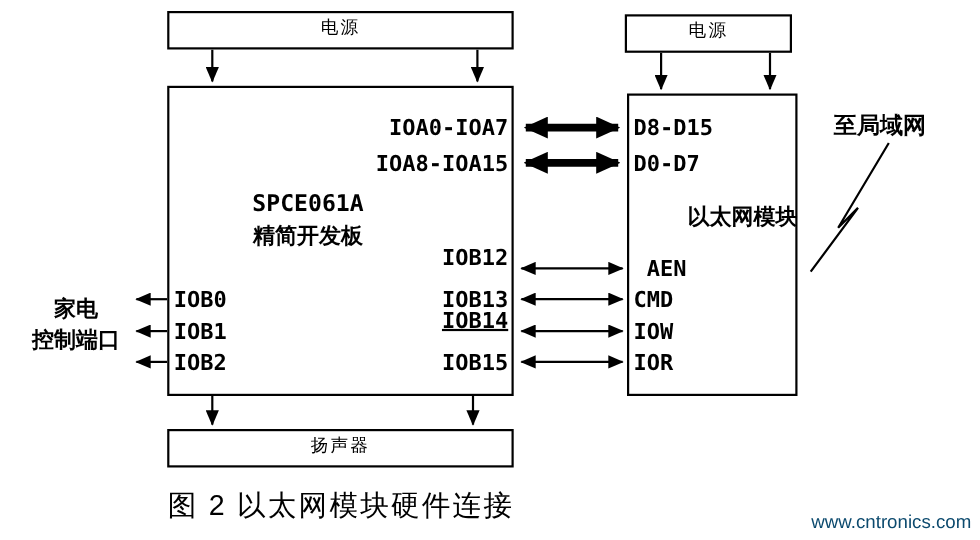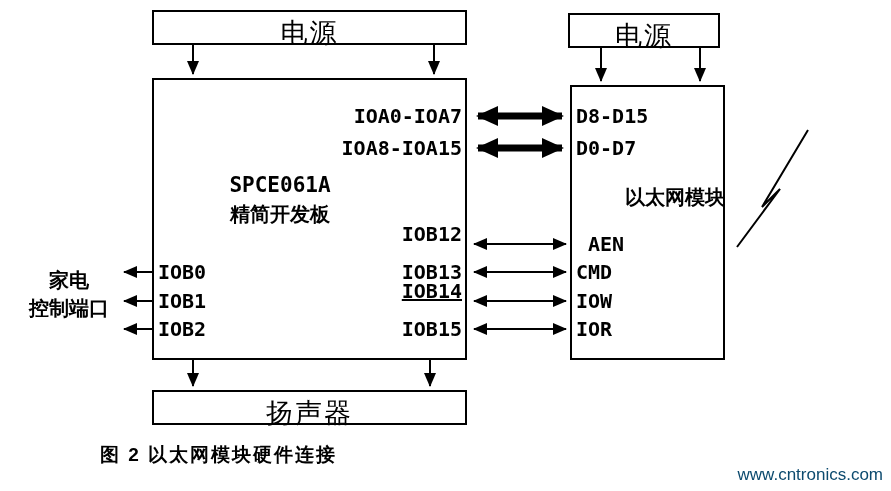--- a/index.html
+++ b/index.html
@@ -5,42 +5,42 @@
   html,body{margin:0;padding:0;background:#ffffff;}
   .stage{
     position:relative;width:891px;height:491px;background:#ffffff;overflow:hidden;
     font-family:"Liberation Sans",sans-serif;color:#000;
   }
   .overlay{position:absolute;left:0;top:0;width:891px;height:491px;pointer-events:none;}
   .box{
     position:absolute;border:2px solid #000;background:#fff;box-sizing:border-box;
   }
   .box-label{
-    position:absolute;text-align:center;font-size:27px;letter-spacing:2px;
+    position:absolute;text-align:center;font-size:16px;letter-spacing:2px;
   }
   .pin{
     position:absolute;height:24px;line-height:24px;
     font-family:"DejaVu Sans Mono","Liberation Mono",monospace;
     font-weight:700;font-size:20px;white-space:nowrap;
   }
   .r{text-align:right;}
   .chip-pin-right{left:300px;width:162px;}
   .eth-pin{left:576px;width:140px;}
   .chip-pin-left{left:158px;width:120px;}
   .chip-title{
     position:absolute;left:165px;width:230px;text-align:center;
     font-family:"DejaVu Sans Mono","Liberation Mono",monospace;
     font-weight:700;font-size:21px;
   }
   .cjk{
     position:absolute;font-size:20px;font-weight:600;white-space:nowrap;
   }
   .caption{
-    position:absolute;left:100px;width:420px;top:442px;text-align:left;
-    font-size:19px;font-weight:700;letter-spacing:2px;
+    position:absolute;left:100px;width:420px;top:442px;text-align:center;
+    font-size:26px;font-weight:400;letter-spacing:2px;
   }
   .watermark{
     position:absolute;right:8px;bottom:6px;font-size:17px;font-weight:400;
     font-family:"Liberation Sans",sans-serif;
   }
   line,polyline{stroke:#000;}
 </style>
 </head>
 <body>
 
@@ -123,20 +123,21 @@
   <div class="pin chip-pin-left" style="top:317px;">IOB2</div>
 
   <div class="pin eth-pin" style="top:104px;">D8-D15</div>
   <div class="pin eth-pin" style="top:136px;">D0-D7</div>
 
   <div class="pin eth-pin" style="top:232px;margin-left:12px;">AEN</div>
   <div class="pin eth-pin" style="top:260px;">CMD</div>
   <div class="pin eth-pin" style="top:289px;">IOW</div>
   <div class="pin eth-pin" style="top:317px;">IOR</div>
 
+  <div class="cjk" style="left:758px;top:100px;font-size:21px;">至局域网</div>
 
   <div class="cjk" style="left:14px;top:267px;width:110px;text-align:center;">家电</div>
   <div class="cjk" style="left:14px;top:295px;width:110px;text-align:center;">控制端口</div>
 
   <div class="caption">图 2  以太网模块硬件连接</div>
 
   <div class="watermark" style="color: #0c4a6e;">www.cntronics.com</div>
 
 </div>
 

